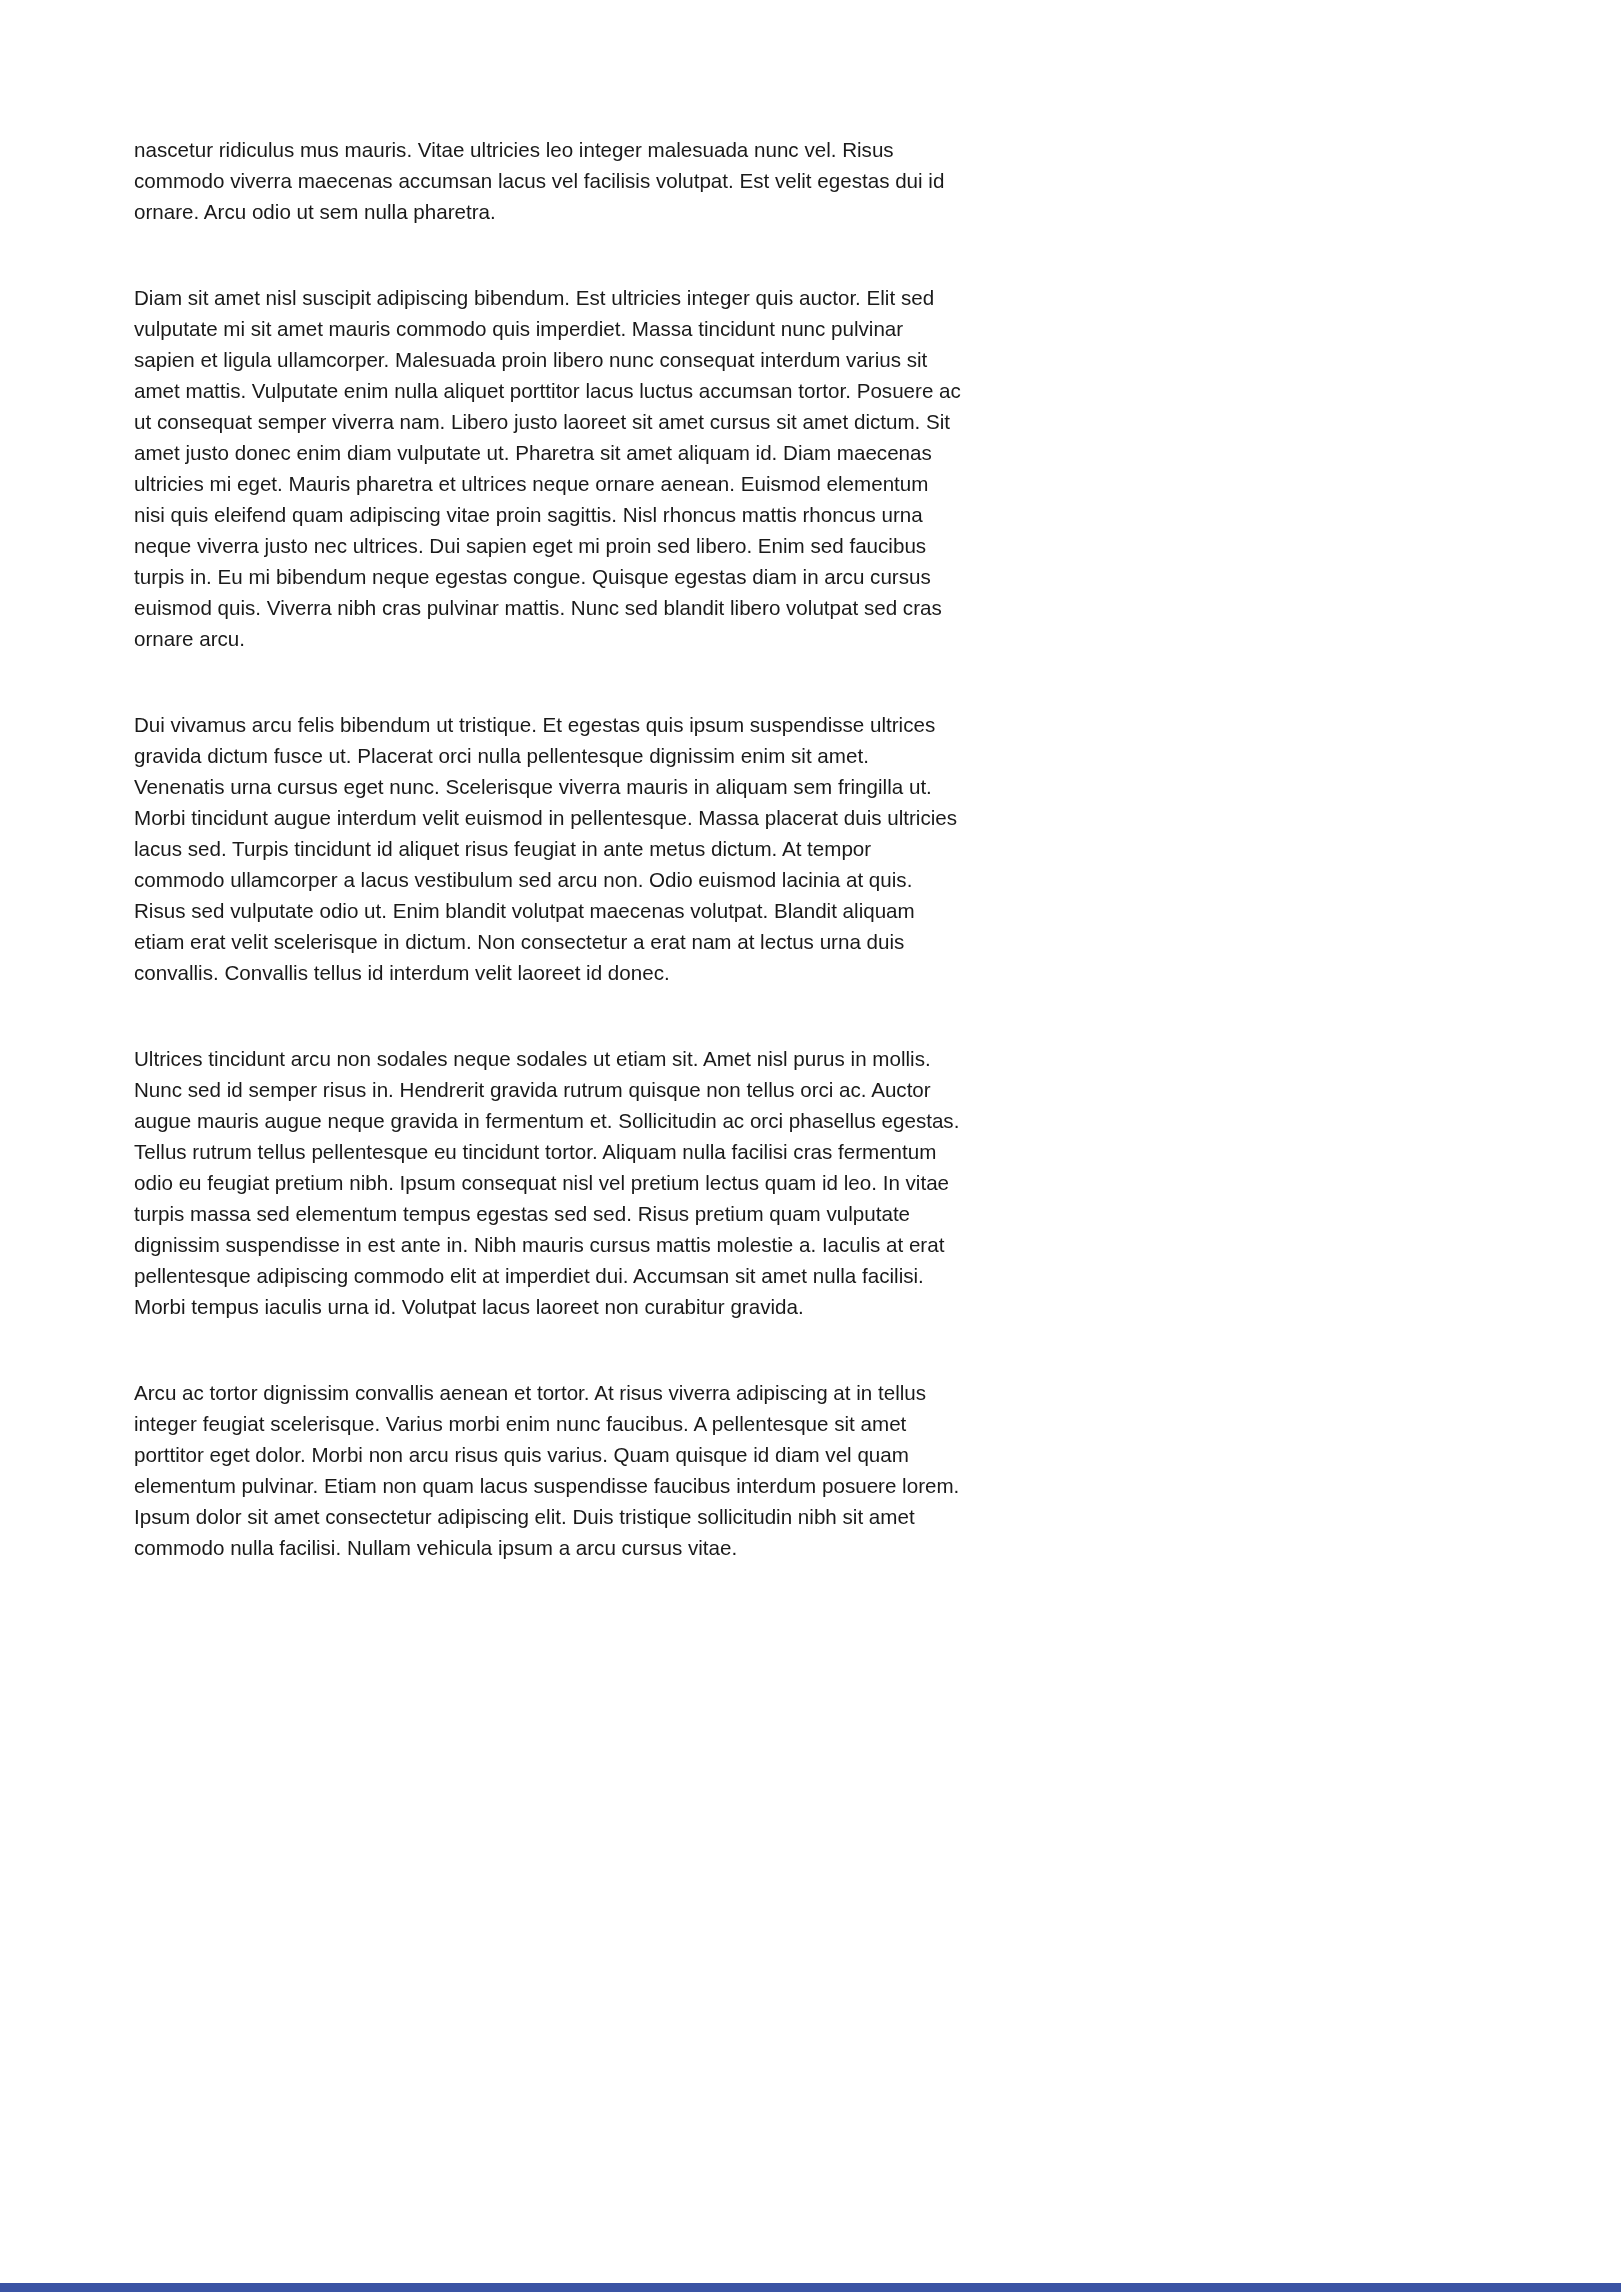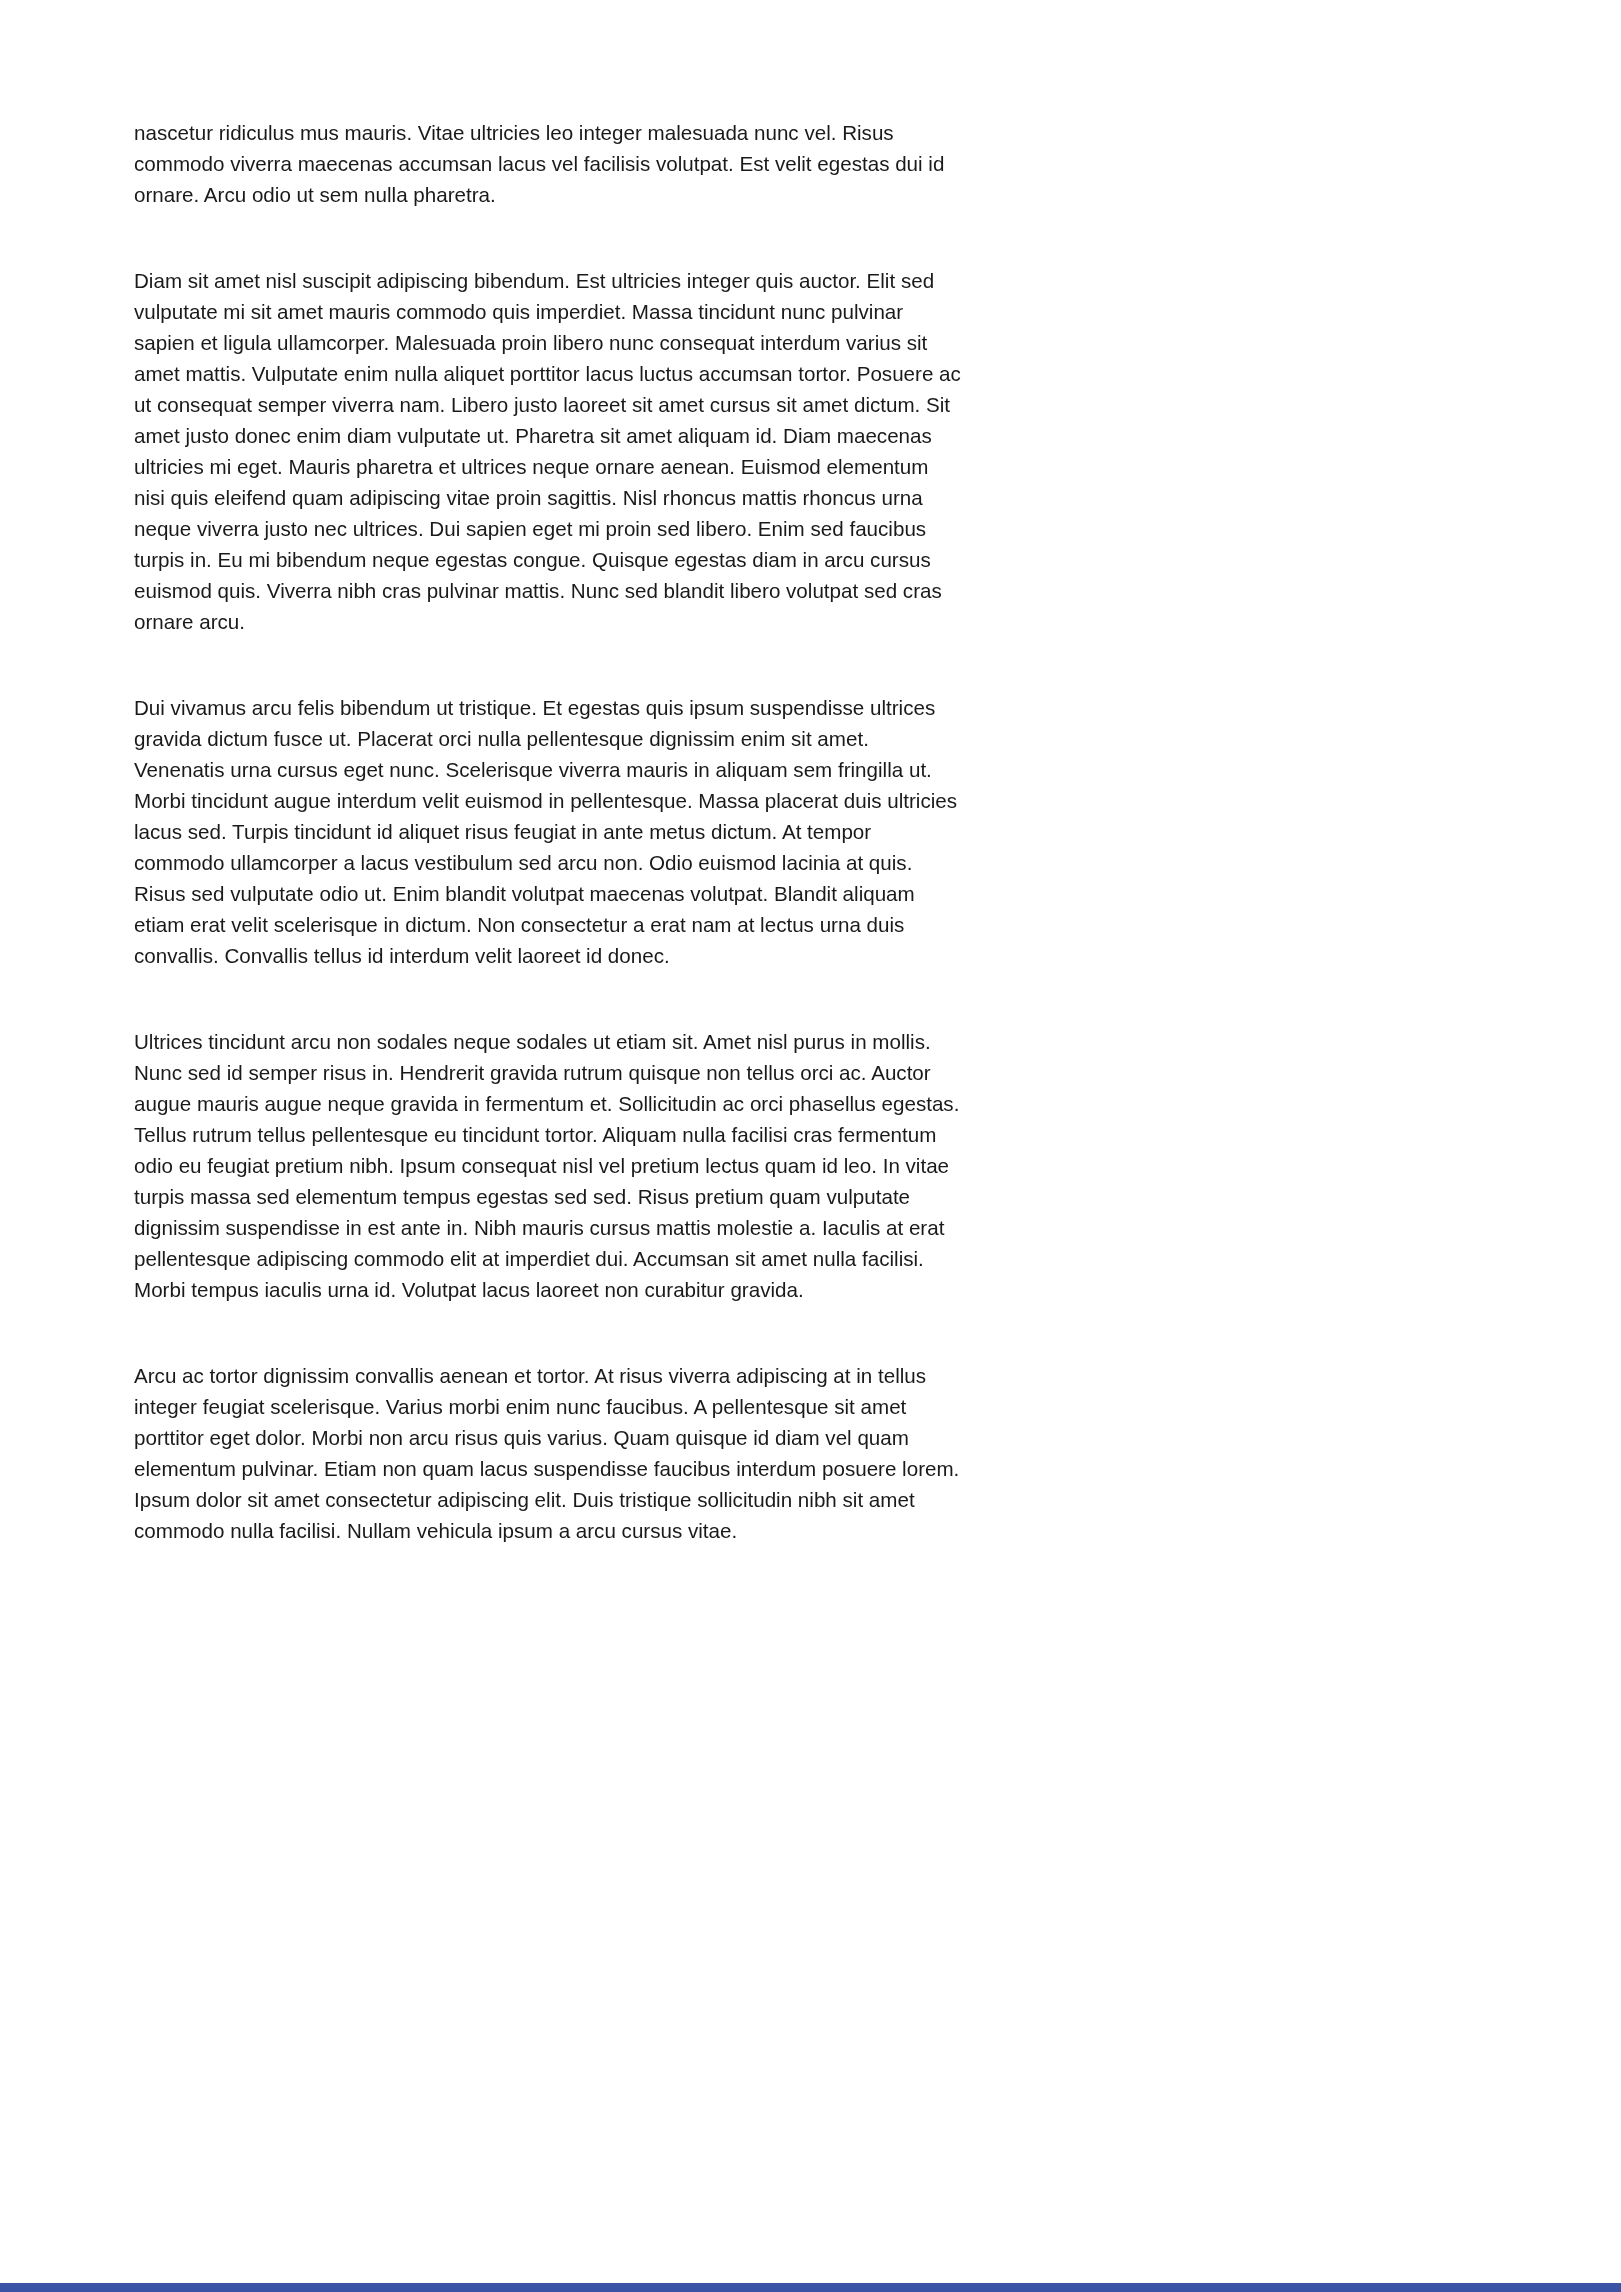--- a/index.html
+++ b/index.html
@@ -13,21 +13,21 @@
   .page {
     position: relative;
     width: 1621px;
     height: 2293px;
     background: #ffffff;
     font-family: "Liberation Sans", sans-serif;
     color: #1a1a1a;
   }
   .text-column {
     position: absolute;
-    top: 117px;
+    top: 134px;
     left: 134px;
     width: 828px;
   }
   .para {
     margin: 0 0 55px 0;
     font-size: 20.6px;
     line-height: 31px;
     font-weight: 400;
     text-align: left;
     white-space: normal;

